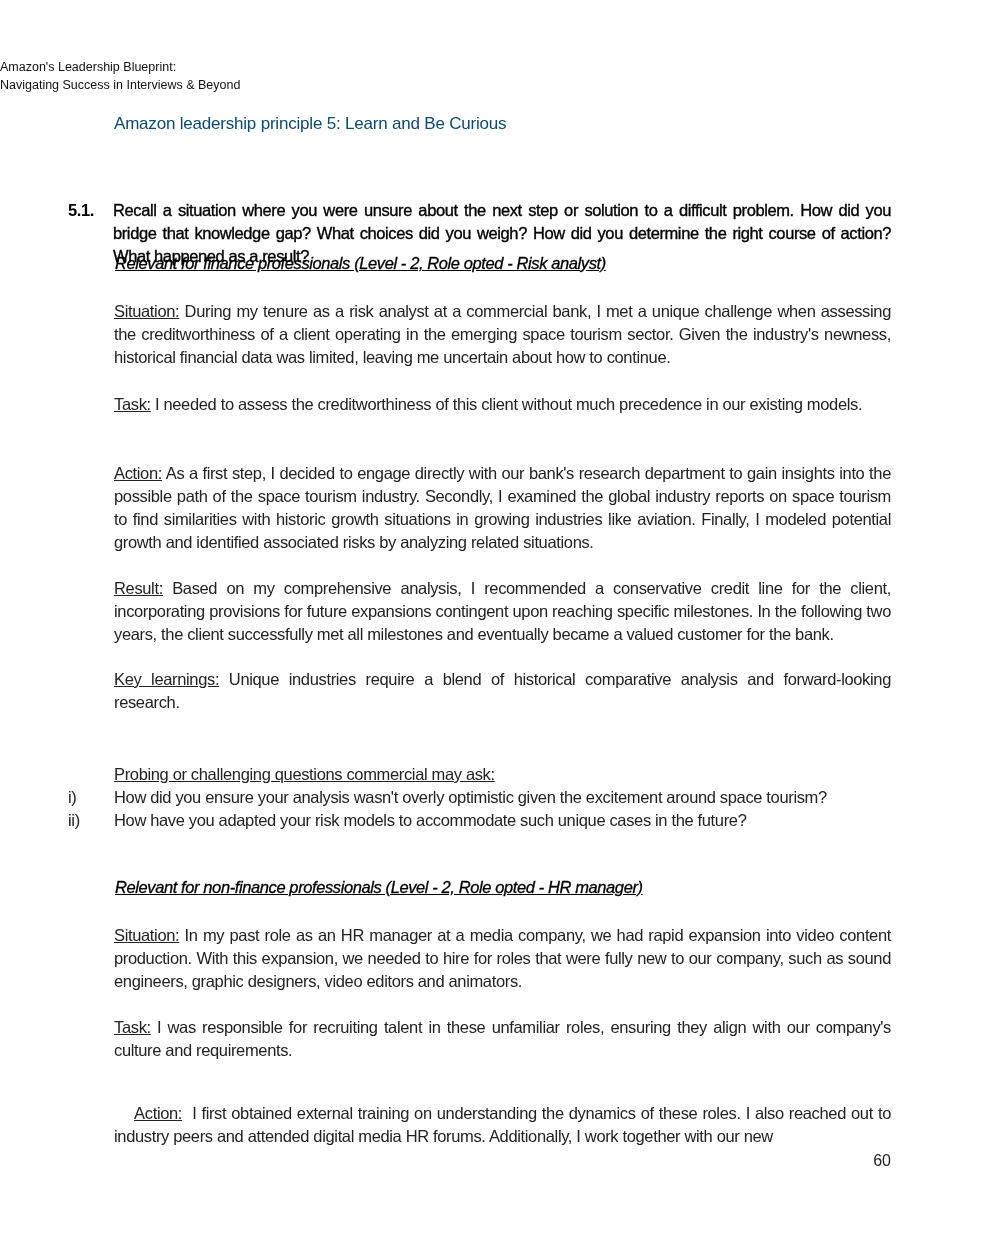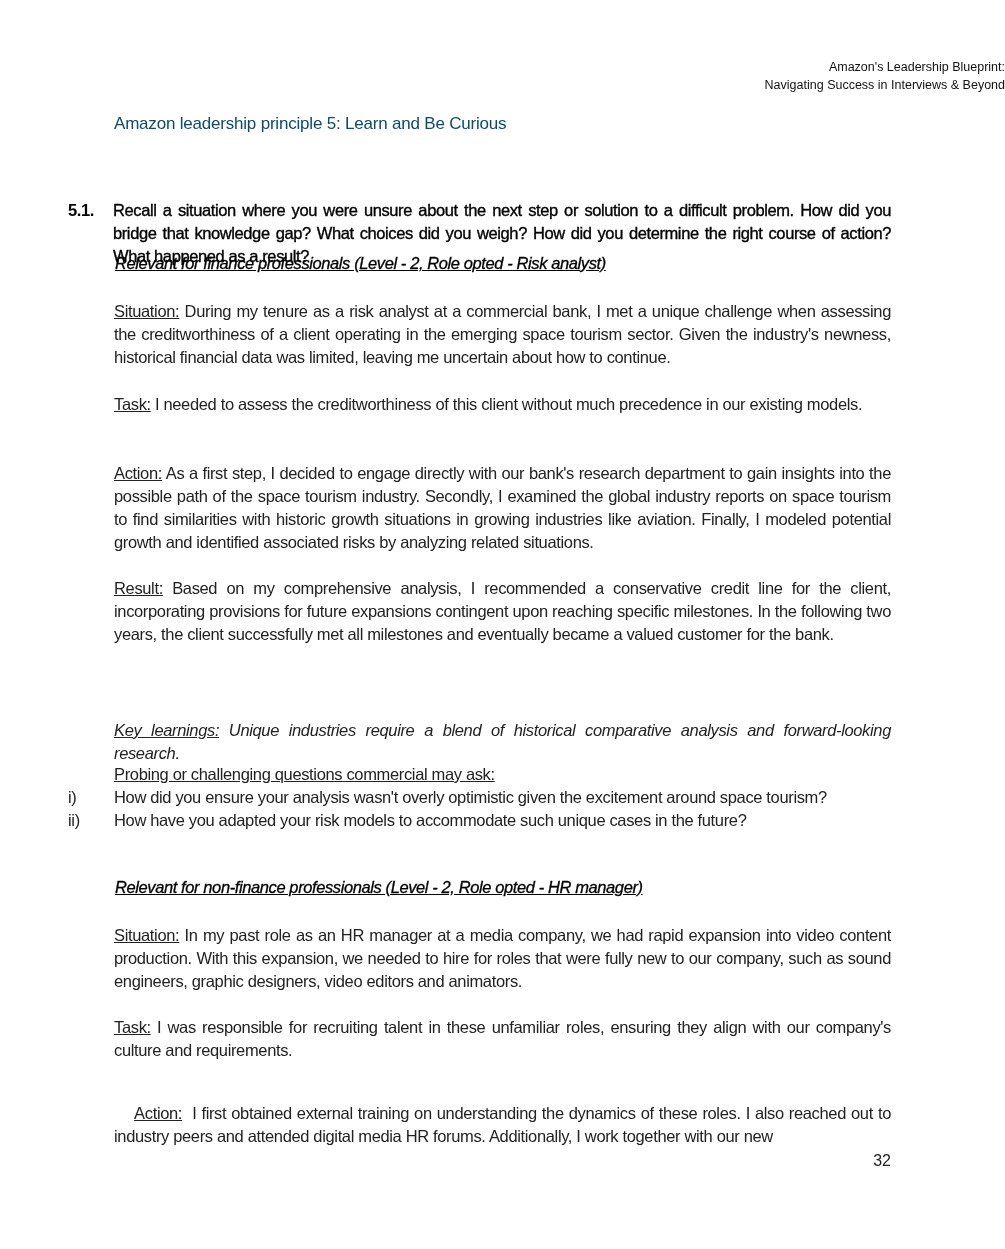--- a/index.html
+++ b/index.html
@@ -19,21 +19,21 @@
       position: absolute;
       left: 0; top: 0;
       width: 1005px;
       height: 1249px;
     }
     .running-header {
       position: absolute;
       top: 58px;
       left: 0;
       width: 1005px;
-      text-align: right;
+      text-align: left;
       font-size: 12.5px;
       line-height: 18px;
       color: #111;
     }
     .principle-title {
       position: absolute;
       left: 114px;
       top: 114px;
       font-size: 17px;
       color: #0c4a6e;
@@ -144,21 +144,21 @@
   </div>
 
   <div class="block" style="top:462px;">
     <span class="label">Action:</span><span> As a first step, I decided to engage directly with our bank's research department to gain insights into the possible path of the space tourism industry. Secondly, I examined the global industry reports on space tourism to find similarities with historic growth situations in growing industries like aviation. Finally, I modeled potential growth and identified associated risks by analyzing related situations.</span>
   </div>
 
   <div class="block" style="top:577px;">
     <span class="label">Result:</span><span> Based on my comprehensive analysis, I recommended a conservative credit line for the client, incorporating provisions for future expansions contingent upon reaching specific milestones. In the following two years, the client successfully met all milestones and eventually became a valued customer for the bank.</span>
   </div>
 
-  <div class="block" style="top:719px;font-style:italic;">
+  <div class="block" style="top:668px;">
     <span class="label">Key learnings:</span><span> Unique industries require a blend of historical comparative analysis and forward-looking research.</span>
   </div>
 
   <div class="block" style="top:763px;">
     <span class="label">Probing or challenging questions commercial may ask:</span>
   </div>
 
   <div class="probe-list" style="top:786px;">
     <div class="probe-item">
       <span class="num">i)</span>
@@ -177,15 +177,15 @@
   </div>
 
   <div class="block" style="top:1016px;">
     <span class="label">Task:</span><span> I was responsible for recruiting talent in these unfamiliar roles, ensuring they align with our company's culture and requirements.</span>
   </div>
 
   <div class="block" style="top:1079px; white-space: pre-wrap;">
     <span class="label">Action:</span><span>  I first obtained external training on understanding the dynamics of these roles. I also reached out to industry peers and attended digital media HR forums. Additionally, I work together with our new</span>
   </div>
 
-  <div class="page-number">32</div>
+  <div class="page-number">60</div>
 
 </div>
 
 </body></html>

